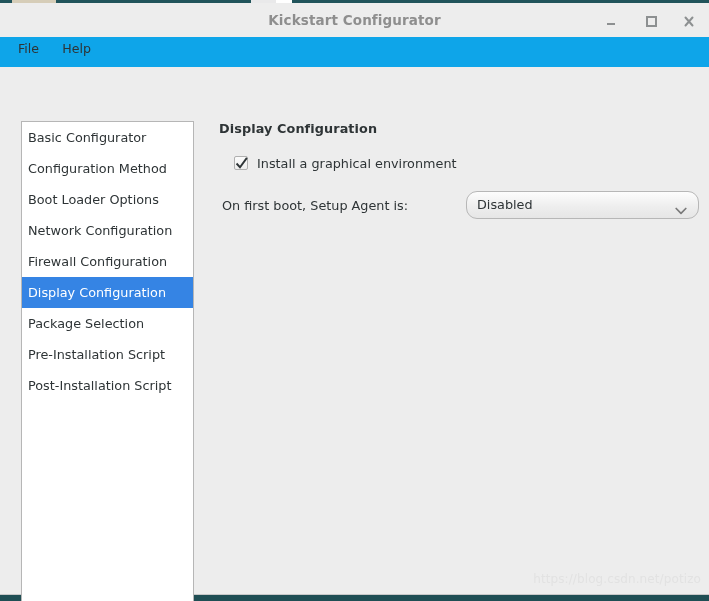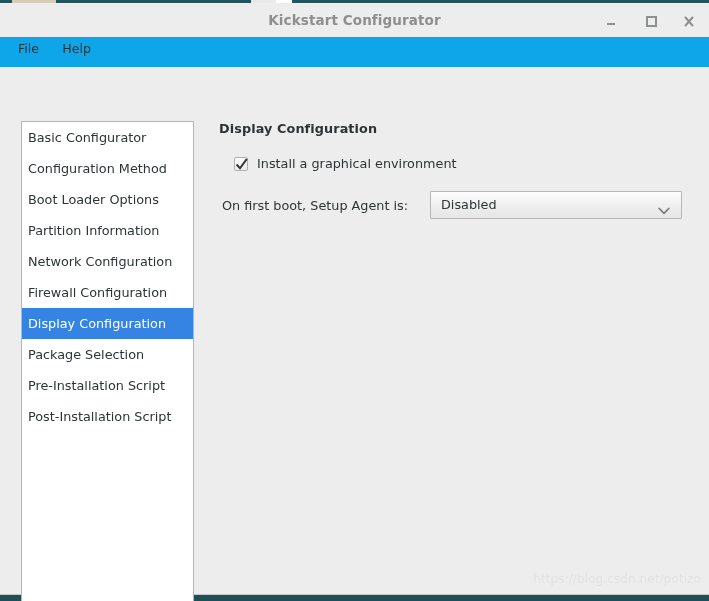--- a/index.html
+++ b/index.html
@@ -147,21 +147,21 @@
     font-size: 12.8px;
     font-weight: bold;
     color: #2e3436;
     margin: 0 0 20px 0;
     letter-spacing: 0.1px;
   }
 
   
   #checkbox-row {
     display: flex;
-    align-items: flex-end;
+    align-items: flex-start;
     margin-left: 15px;
     margin-bottom: 20px;
   }
   #graphical-env-checkbox {
     width: 14px;
     height: 14px;
     border: 1px solid #b0b0b0;
     border-radius: 2px;
     background: linear-gradient(180deg, #fbfbfb 0%, #ededed 100%);
     position: relative;
@@ -178,34 +178,35 @@
     margin-left: 9px;
     font-size: 12.8px;
     color: #2e3436;
   }
 
   
   #dropdown-row {
     display: flex;
     align-items: center;
     margin-left: 3px;
+    gap: 36px;
   }
   #setup-agent-label {
     font-size: 12.8px;
     color: #2e3436;
     width: 208px;
     flex: none;
   }
   #setup-agent-combo {
     position: relative;
     width: 252px;
     height: 28px;
     box-sizing: border-box;
     border: 1px solid #b7b7b7;
-    border-radius: 1px;
+    border-radius: 11px;
     background: linear-gradient(180deg, #fdfdfd 0%, #eeeeee 55%, #e6e6e6 100%);
     cursor: default;
   }
   #setup-agent-value {
     position: absolute;
     left: 10px;
     top: 5px;
     font-size: 12.8px;
     color: #2e3436;
   }
@@ -275,23 +276,20 @@
 
     <div id="sidebar-list">
       <div class="sidebar-item">
         <span>Basic Configurator</span>
       </div>
       <div class="sidebar-item">
         <span>Configuration Method</span>
       </div>
       <div class="sidebar-item">
         <span>Boot Loader Options</span>
-      </div>
-      <div class="sidebar-item">
-        <span>Partition Information</span>
       </div>
       <div class="sidebar-item">
         <span>Network Configuration</span>
       </div>
       <div class="sidebar-item">
         <span>Firewall Configuration</span>
       </div>
       <div class="sidebar-item selected">
         <span>Display Configuration</span>
       </div>

